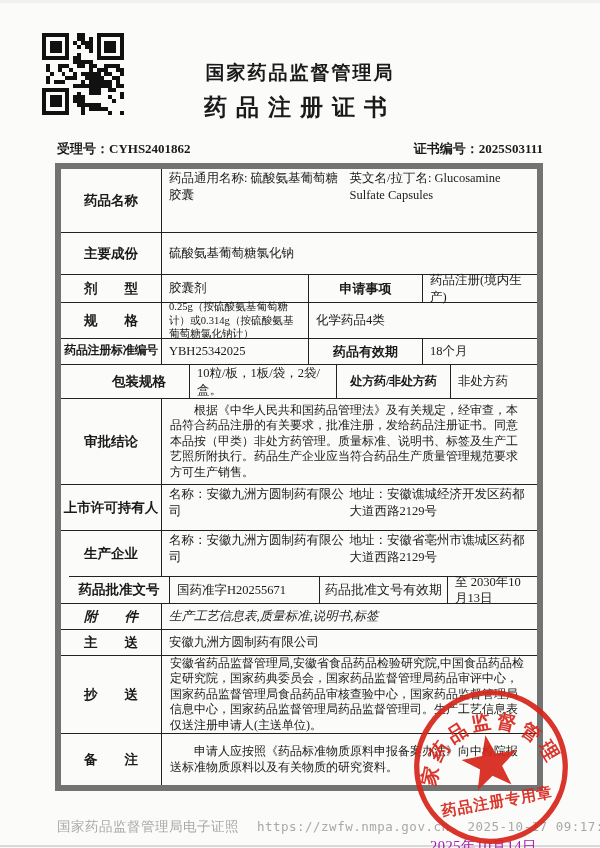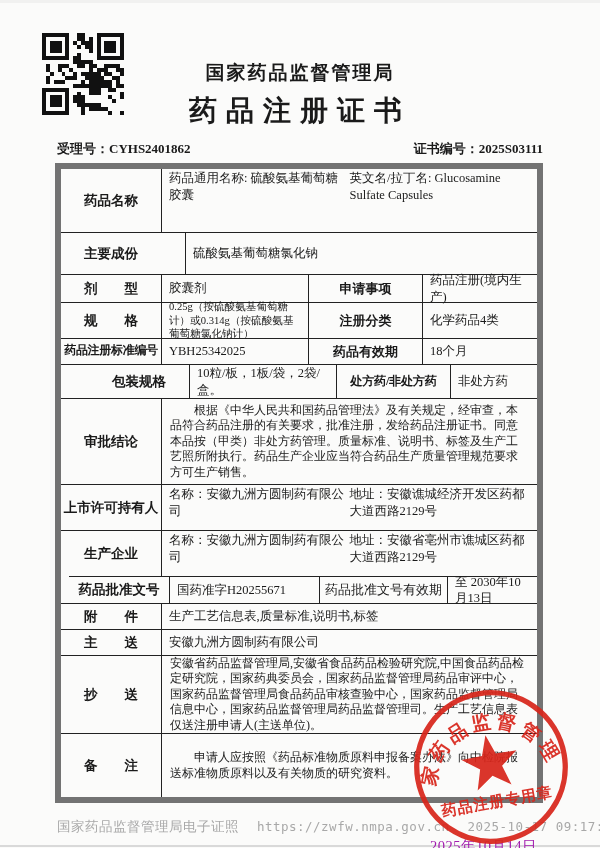--- a/index.html
+++ b/index.html
@@ -14,21 +14,21 @@
 
   
   .qr{position:absolute;left:42px;top:33px;width:82px;height:82px;}
   .agency-title{
     position:absolute;left:0;top:60px;width:100%;text-align:center;
     font-family:"Liberation Sans","DejaVu Sans",sans-serif;
     font-size:19px;font-weight:bold;letter-spacing:2px;
   }
   .cert-title{
     position:absolute;left:0;top:92px;width:100%;text-align:center;
-    font-size:28px;font-weight:bold;letter-spacing:9px;
+    font-size:23px;font-weight:bold;letter-spacing:9px;
   }
   .ref-line{
     position:absolute;left:57px;right:57px;top:140px;
     display:flex;justify-content:space-between;
     font-size:13px;font-weight:bold;
   }
 
   
   .tbl{
     position:absolute;left:55px;top:163px;width:488px;
@@ -53,24 +53,24 @@
   .c3{width:114px;flex:0 0 114px;justify-content:center;font-weight:bold;font-size:13px;text-align:center;padding:1px 2px;}
   .c3.small{font-size:12.2px;letter-spacing:-0.3px;}
   .c4{flex:1;}
   .c2b{width:150px;flex:0 0 150px;}
   .c3b{width:128px;flex:0 0 128px;justify-content:center;font-weight:normal;font-size:13px;padding:1px 2px;}
   .span3{flex:1;}
   .two-line{flex-direction:row;align-items:flex-start;justify-content:center;}
   .two-line div{width:100%;}
   .para{display:block;align-self:center;}
   .indent{text-indent:2em;}
-  .r1{height:63px;}  .r2{height:42px;gap:24px;}  .r3{height:28px;}  .r4{height:36px;}
+  .r1{height:63px;}  .r2{height:42px;}  .r3{height:28px;}  .r4{height:36px;}
   .r5{height:26px;}  .r6{height:34px;padding-left:28px;}  .r7{height:86px;}  .r8{height:46px;}
-  .r9{height:46px;}  .r10{height:27px;margin-left:8px;} .r11{height:26px;} .r12{height:26px;}
-  .r13{height:78px;} .r14{height:64px;}
+  .r9{height:46px;}  .r10{height:27px;margin-left:8px;} .r11{height:26px;font-style:italic;} .r12{height:26px;}
+  .r13{height:78px;} .r14{height:52px;}
   .spec-text{font-size:10.6px;line-height:1.3;}
   .para-cell{font-size:12px;line-height:1.3;padding:3px 8px;}
 
   
   .stamp-wrap{position:absolute;left:408px;top:684px;width:166px;height:166px;z-index:6;}
   .stamp{
     width:166px;height:166px;transform:rotate(-10deg);
     mix-blend-mode:multiply;opacity:0.93;
   }
   .stamp-date{
@@ -255,21 +255,20 @@
     <div class="cell c2">胶囊剂</div>
     <div class="cell c3">申请事项</div>
     <div class="cell c4">药品注册(境内生产)</div>
   </div>
 
   <div class="row r4">
     <div class="cell lab">规　　格</div>
     <div class="cell c2">
         <span class="spec-text">0.25g（按硫酸氨基葡萄糖计）或0.314g（按硫酸氨基葡萄糖氯化钠计）</span>
       </div>
-    <div class="cell c3">注册分类</div>
     <div class="cell c4">化学药品4类</div>
   </div>
 
   <div class="row r5">
     <div class="cell lab small">药品注册标准编号</div>
     <div class="cell c2">YBH25342025</div>
     <div class="cell c3">药品有效期</div>
     <div class="cell c4">18个月</div>
   </div>
 

